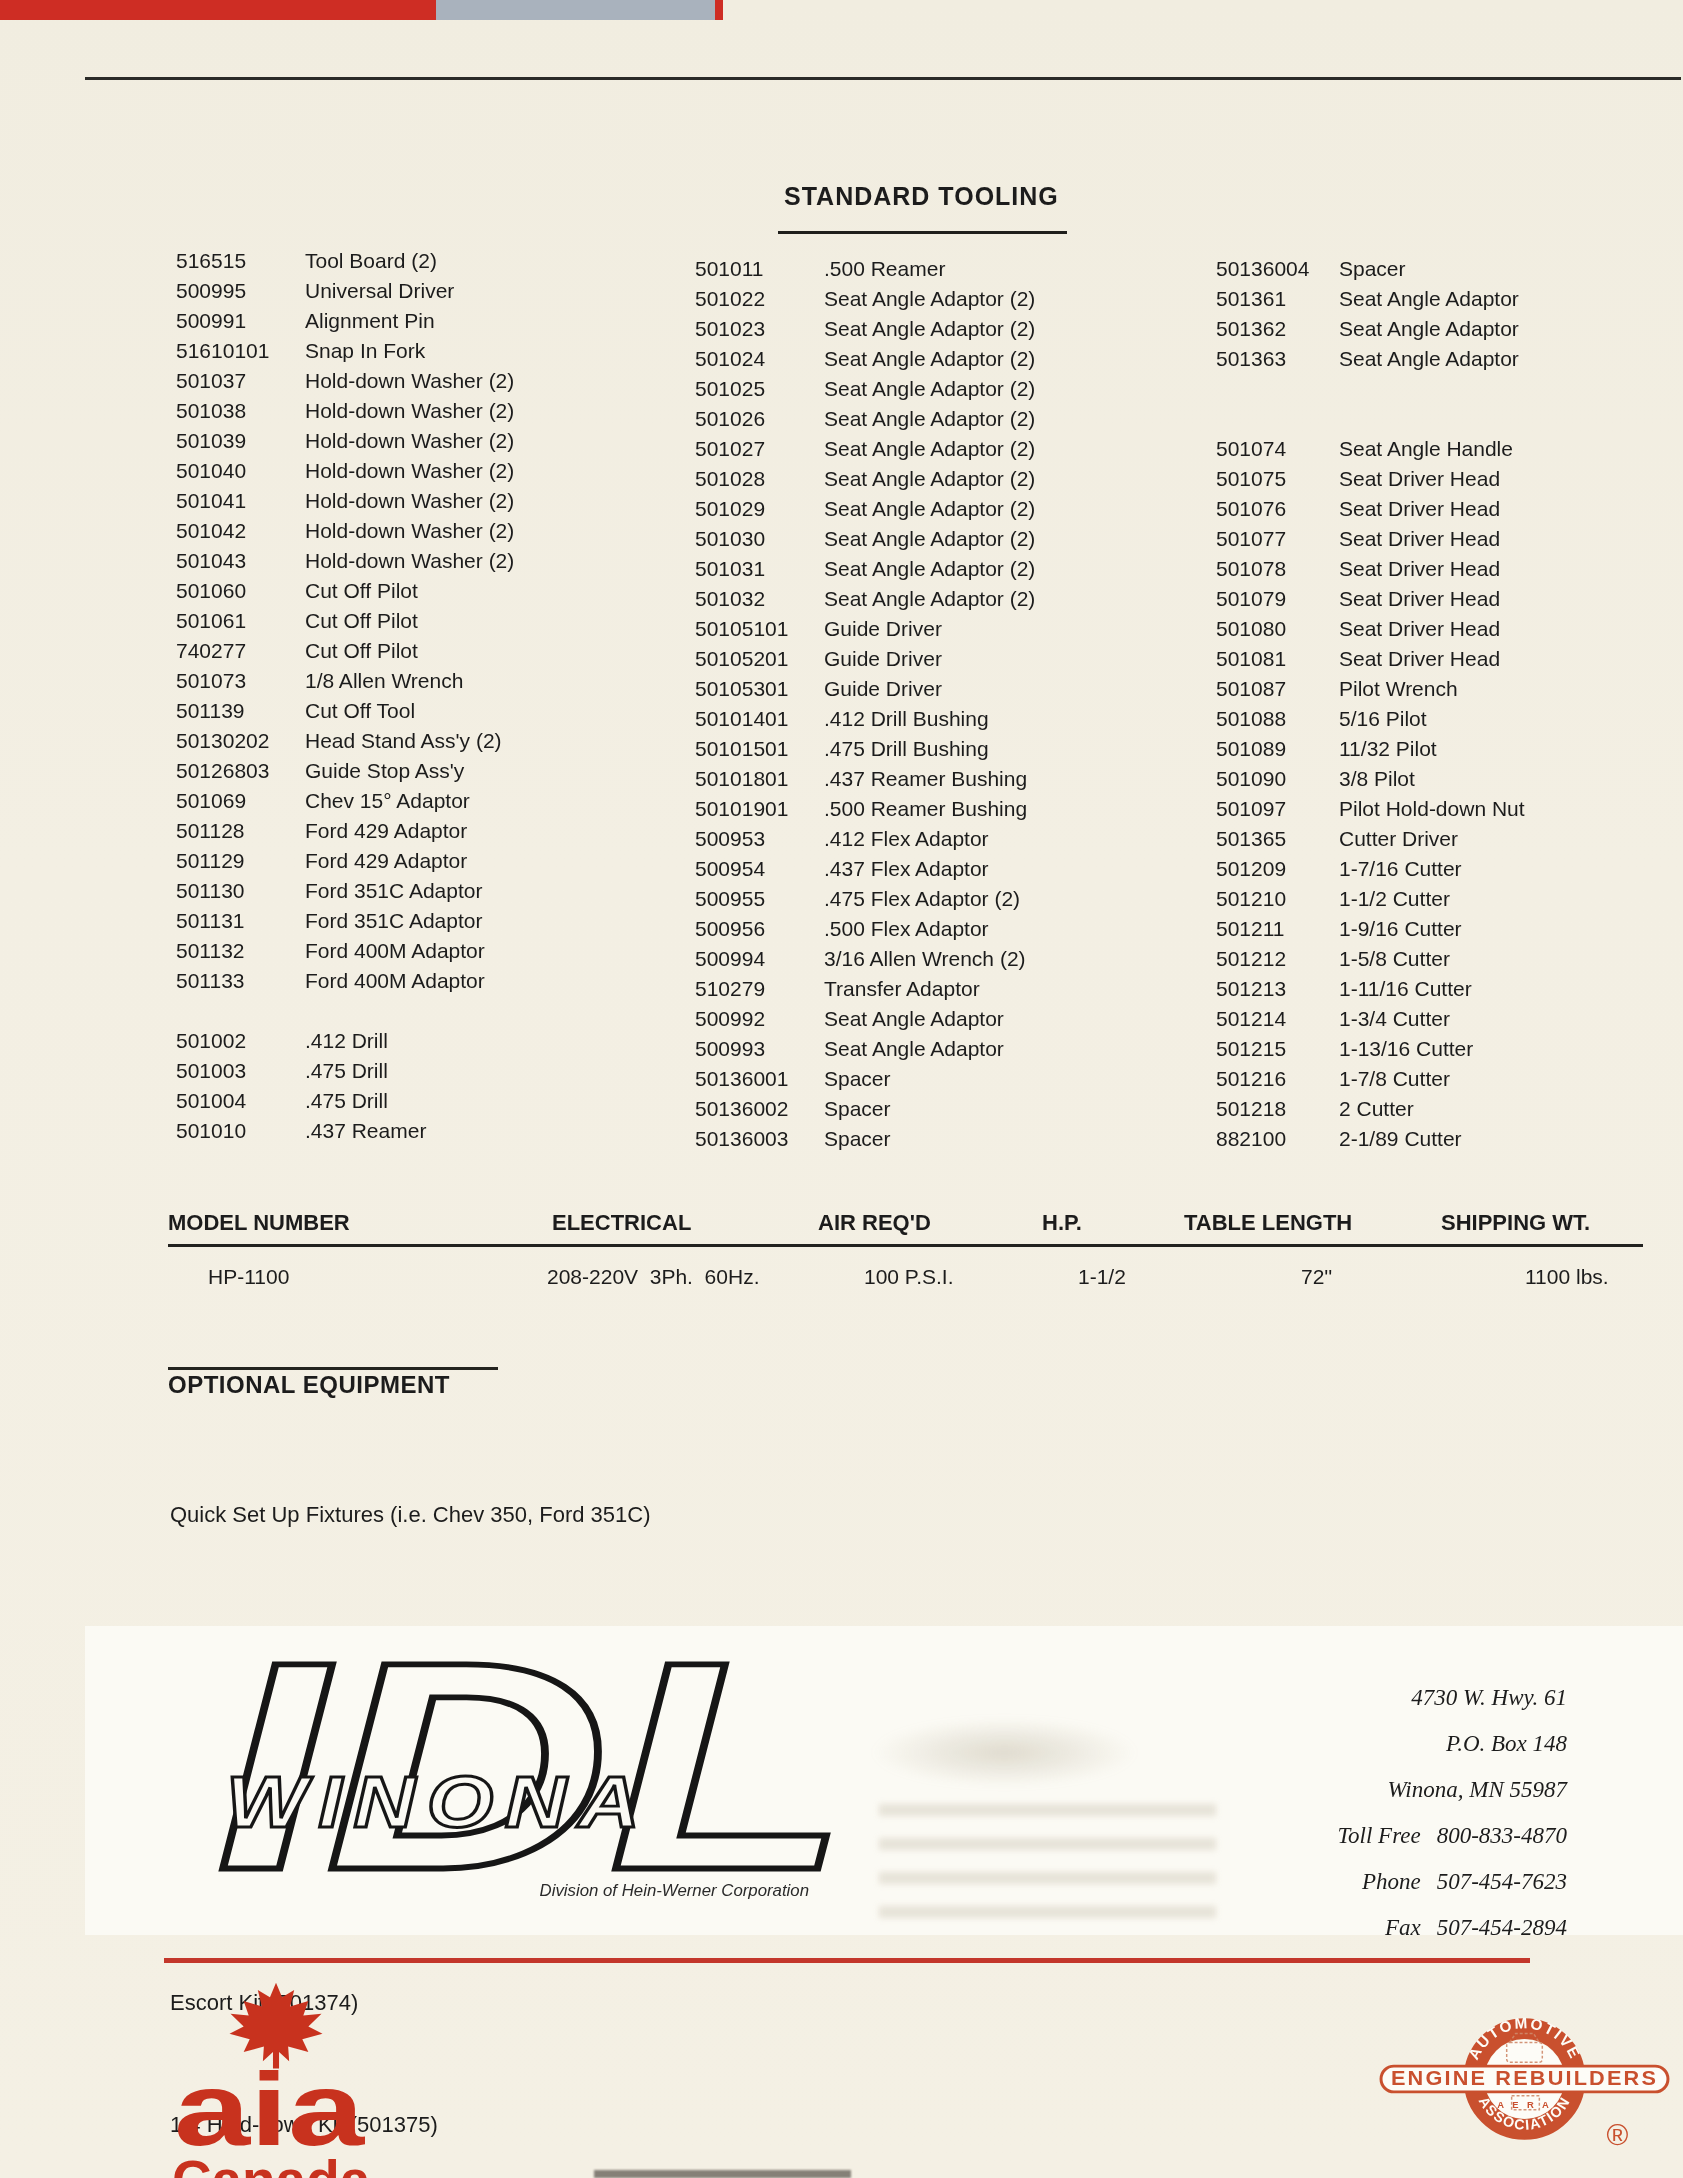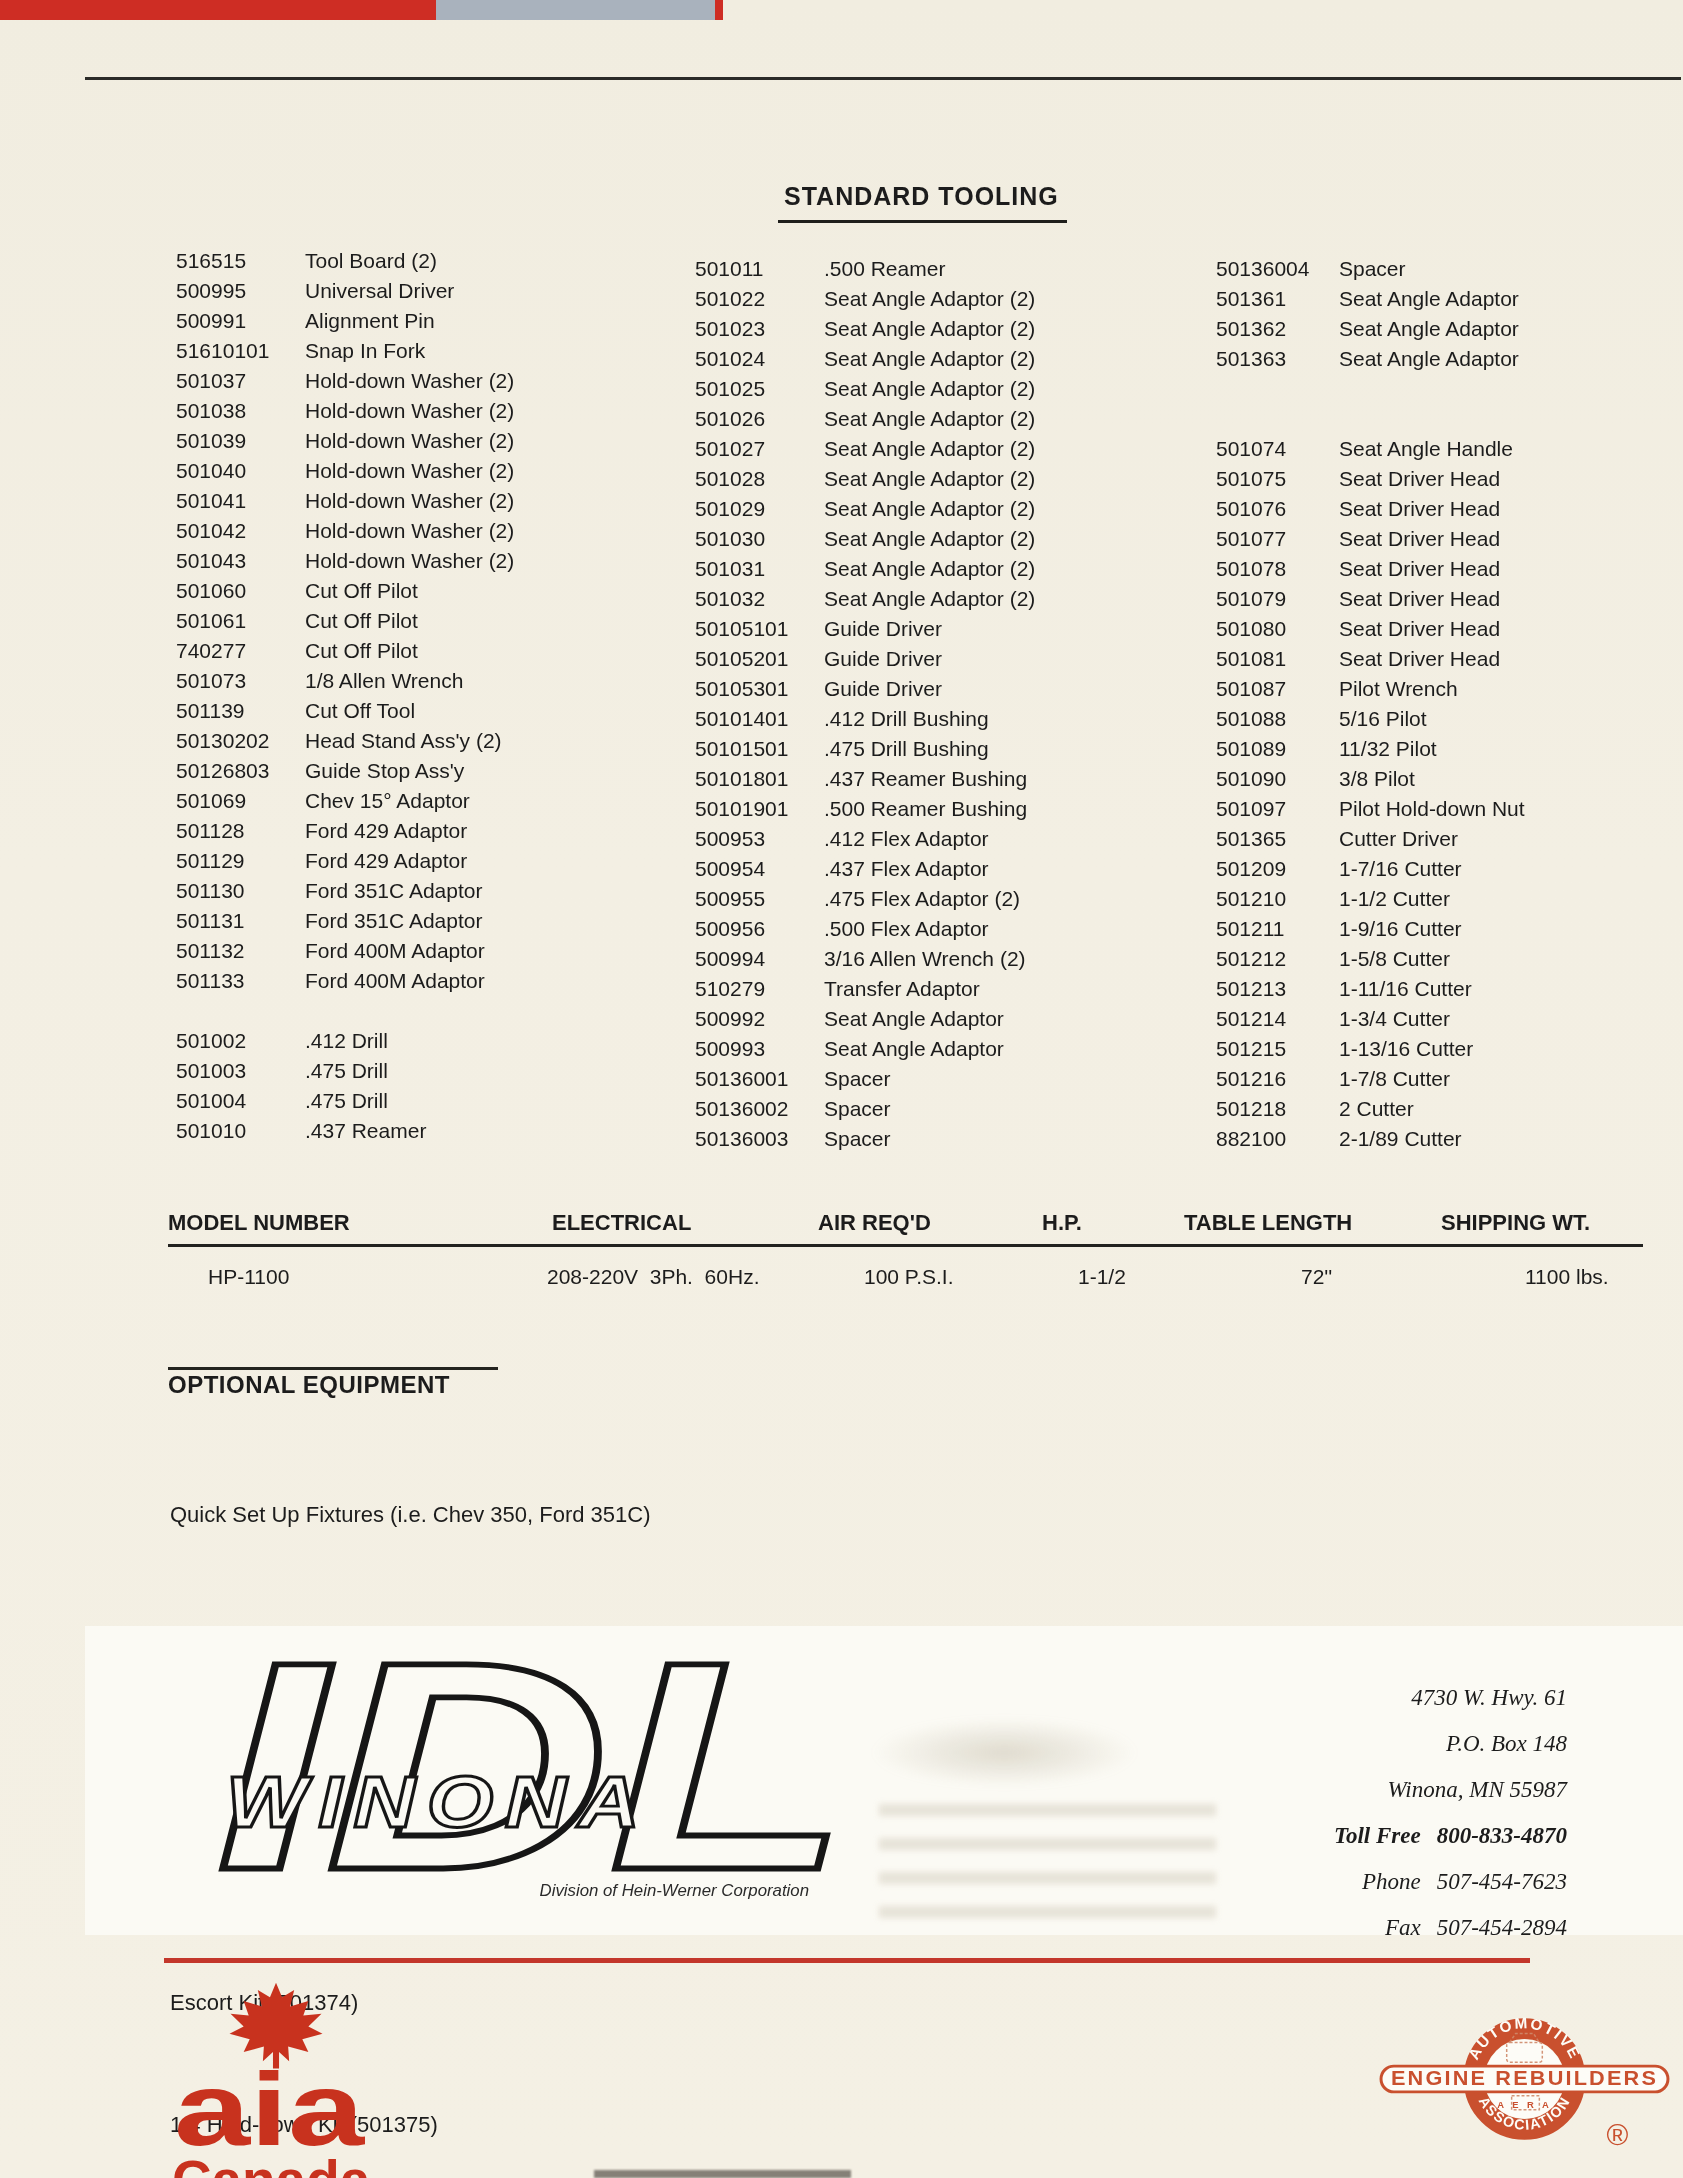--- a/index.html
+++ b/index.html
@@ -8,21 +8,21 @@
     background:linear-gradient(180deg,#f1ede0 0%,#f3efe3 40%,#f4f0e4 100%);
     font-family:"Liberation Sans",sans-serif;color:#1c1c1c;
   }
   .abs{position:absolute;}
   
   .top-red-bar{left:0;top:0;width:723px;height:20px;background:#ce2d24;}
   .top-grey-box{left:436px;top:0;width:279px;height:20px;background:#a9b2bd;}
   .top-rule{left:85px;top:77px;width:1596px;height:3px;background:#2b2b28;}
   
   .title{left:778px;top:182px;font-size:25px;font-weight:bold;letter-spacing:1px;
-    border-bottom:3.5px solid #1f1f1c;padding:0 8px 9px 6px;}
+    border-bottom:3.5px solid #1f1f1c;padding:0 8px 20px 6px;}
   
   .toolcol{top:249px;}
   .toolcol .row{height:30px;display:flex;font-size:21px;white-space:pre;}
   .toolcol .num{flex:0 0 auto;width:129px;}
   .col1{left:176px;}
   .col2{left:695px;top:257px;}
   .col3{left:1216px;top:257px;}
   .col3 .num{width:123px;}
   
   .th{top:1210px;font-size:22px;font-weight:bold;white-space:pre;}
@@ -36,21 +36,21 @@
   .footer-band{left:85px;top:1626px;width:1598px;height:309px;background:#fbfaf4;}
   .ghost1{left:871px;top:1718px;width:267px;height:69px;
     background:radial-gradient(rgba(160,148,120,0.30),transparent 70%);filter:blur(4px);}
   .ghost2{left:879px;top:1804px;width:337px;height:119px;
     background:repeating-linear-gradient(rgba(162,148,118,0.22) 0 12px,transparent 12px 34px);
     filter:blur(3px);}
   .bottom-smudge{left:594px;top:2170px;width:257px;height:8px;background:rgba(42,36,30,0.55);filter:blur(1px);}
   
   .address{left:988px;top:1675px;width:579px;text-align:right;
     font-family:"Liberation Serif",serif;font-style:italic;font-size:23px;line-height:46px;}
-  .address .bold-line{font-weight:bold;}
+  .address .bold-line{font-weight:normal;}
   .address .lbl{margin-right:16px;}
   
   .red-divider{left:164px;top:1958px;width:1366px;height:5px;background:#c3372b;}
   svg text{font-family:"Liberation Sans",sans-serif;}
 </style>
 </head>
 <body>
 
 <div class="abs top-red-bar">
   <div class="abs top-grey-box"></div>

